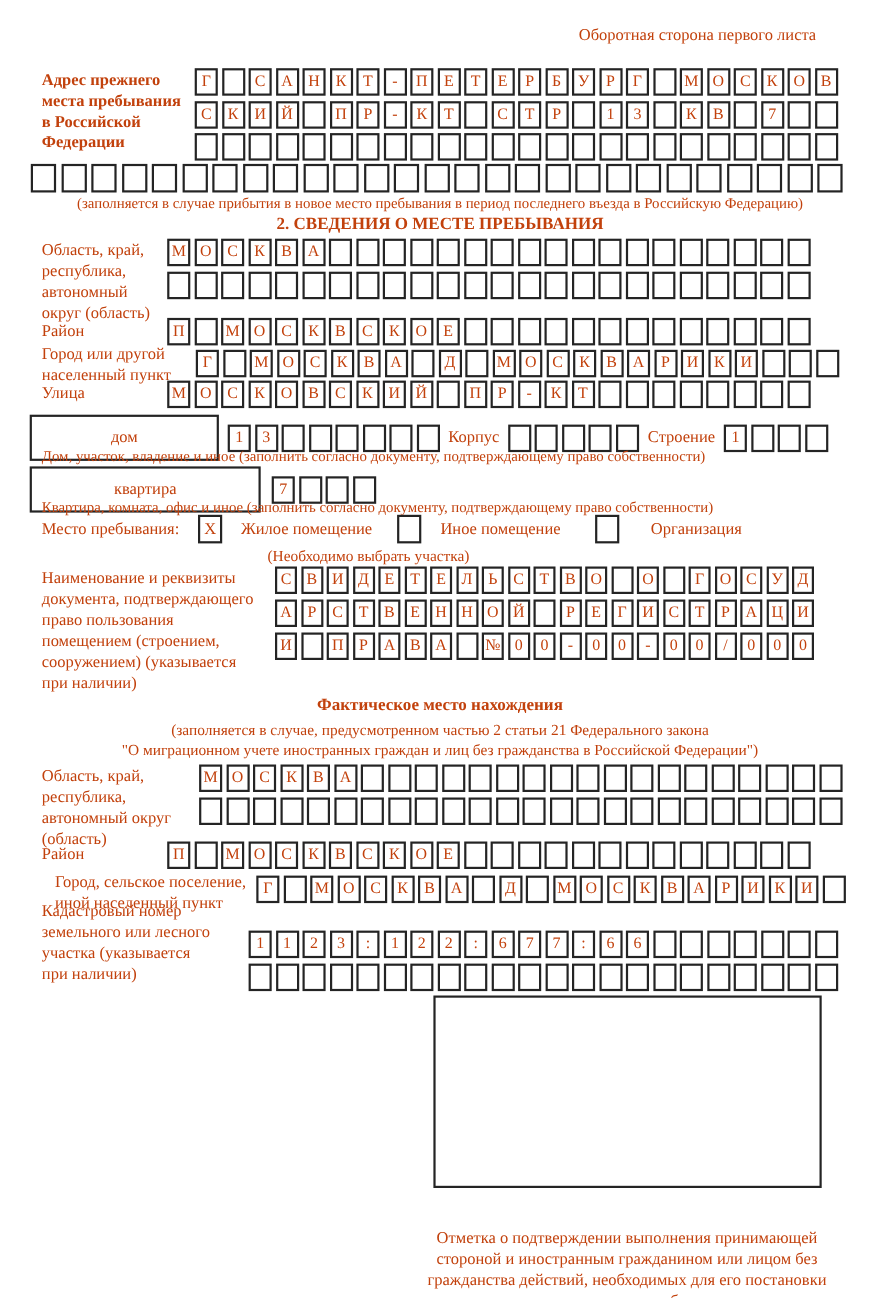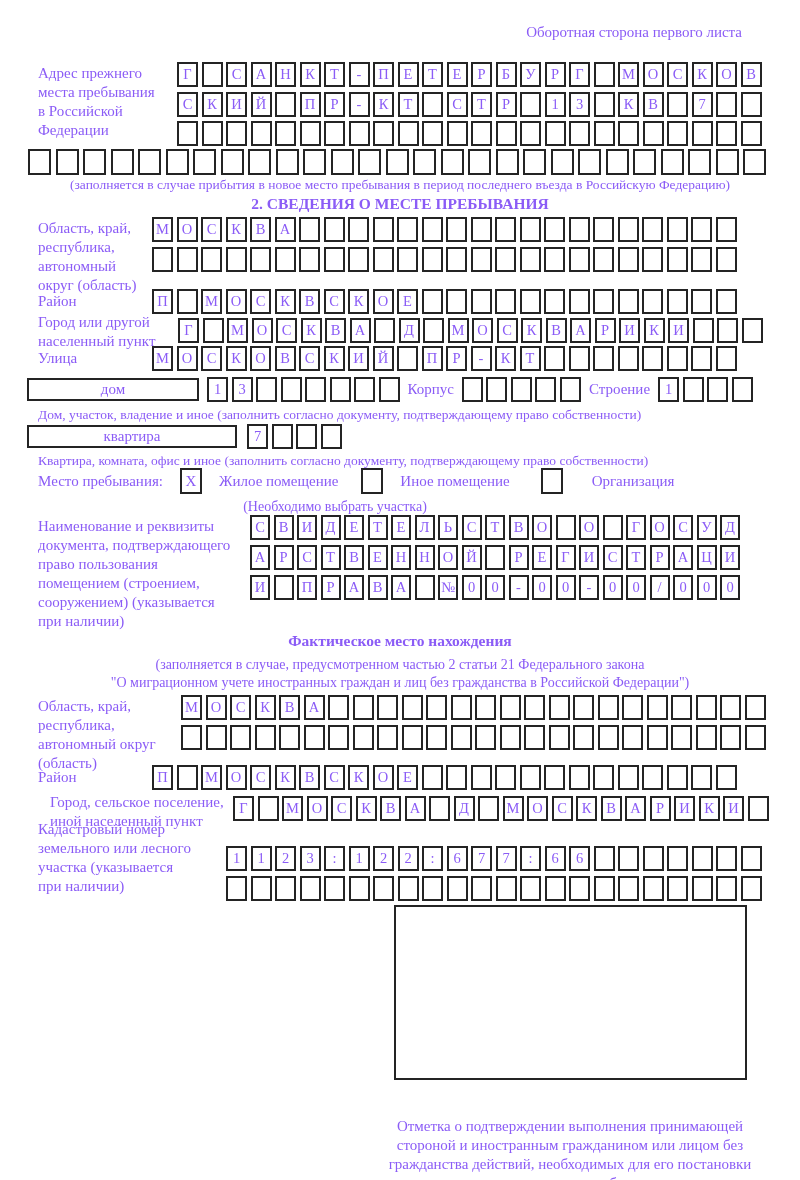--- a/index.html
+++ b/index.html
@@ -1,55 +1,55 @@
 <!DOCTYPE html>
 <html><head>
 <meta charset="utf-8">
 <style>
   * { margin:0; padding:0; box-sizing:border-box; }
   html,body { background:#ffffff; }
   .page {
     position:relative; width:800px; height:1180px; background:#fff;
-    color:#8b5cf6; font-family:"Liberation Serif","DejaVu Serif",serif;
+    color:#c2410c; font-family:"Liberation Serif","DejaVu Serif",serif;
     font-size:15px; overflow:hidden;padding-left:24px;
   }
   .abs { position:absolute; }
   .label { font-size:15px; line-height:19px; white-space:pre-line; }
   .cellrow { display:flex; gap:3.5px; }
   .cell {
     flex:0 0 auto; width:21px; height:25px; border:2px solid #242424;
     display:flex; align-items:center; justify-content:center;
     font-size:14.5px; background:#fff;
   }
   .cellrow.big .cell { width:23px; height:26px; }
   .cellrow.doc .cell { width:20px; }
   .rowstack .cellrow { margin-bottom:4.5px; }
   .rowstack.doc-stack .cellrow { margin-bottom:5px; }
   .namebox {
-    border:2px solid #242424; height:23px; display:flex;
+    border:2px solid #242424; height:42px; display:flex;
     align-items:center; justify-content:center; font-size:15px; background:#fff;
   }
   .checkbox {
     flex:0 0 auto; width:22px; height:26px; border:2px solid #242424;
     display:flex; align-items:center; justify-content:center; font-size:15px; background:#fff;
   }
   .caption { font-size:13.5px; line-height:17px;text-align:right; }
   .centered { left:0; width:800px; text-align:center; }
   .bold { font-weight:bold; }
   .flexrow { display:flex; align-items:center; }
   .stamp-box { border:2px solid #242424; background:#fff; }
 </style>
 </head>
 <body>
 
 <div class="page">
 
   <div class="abs centered" style="top:24px; padding-right:58px; text-align:right;">Оборотная сторона первого листа</div>
 
-  <div class="abs label" style="left:38px; top:64px;">Адрес прежнего
+  <div class="abs label" style="left:38px; top:64px;font-weight:bold;">Адрес прежнего
 места пребывания
 в Российской
 Федерации</div>
   <div class="abs rowstack" style="left:177px; top:62px;">
     <div class="cellrow">
         <span class="cell">Г</span>
         <span class="cell"></span>
         <span class="cell">С</span>
         <span class="cell">А</span>
         <span class="cell">Н</span>

